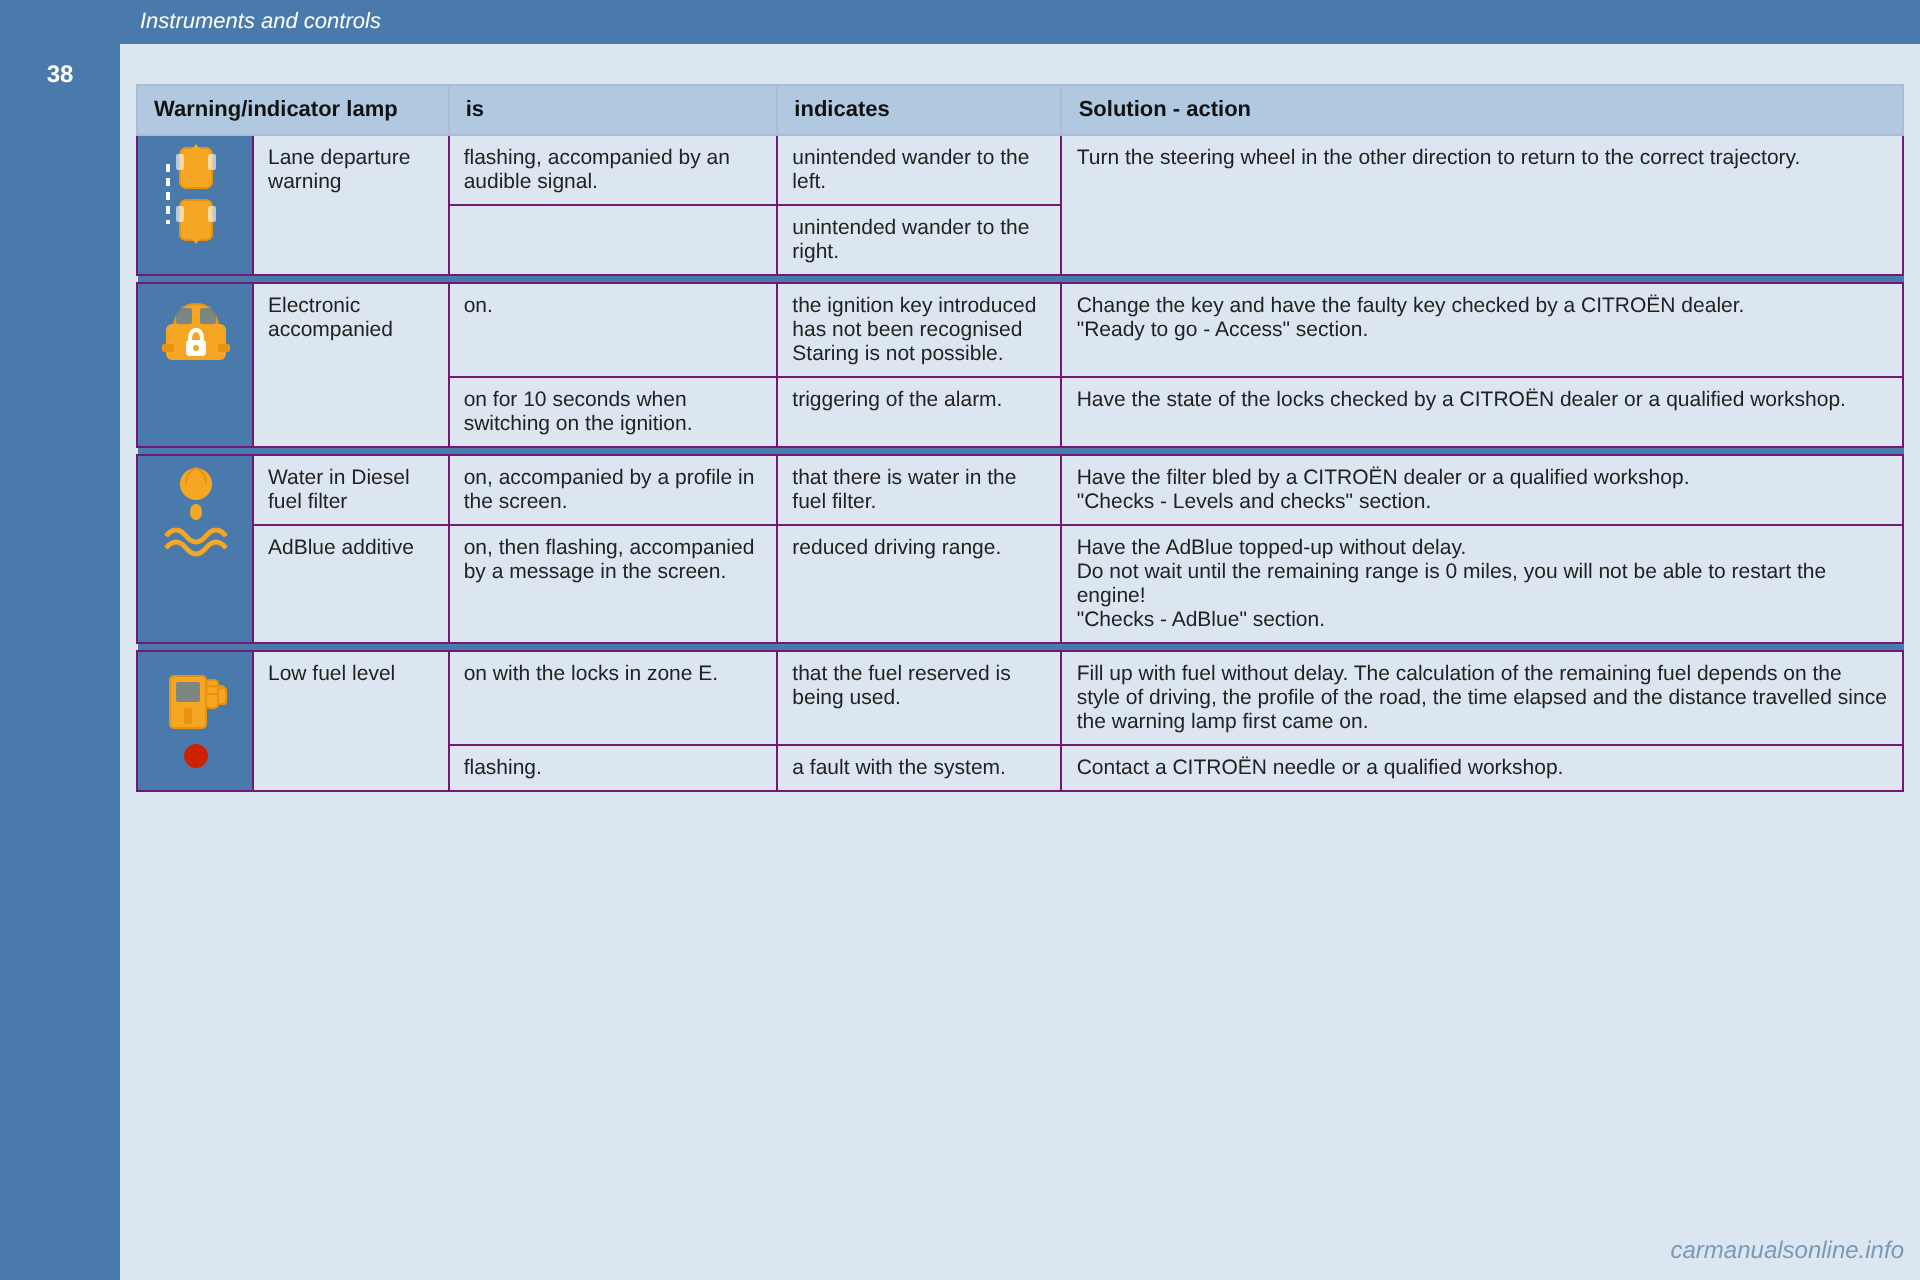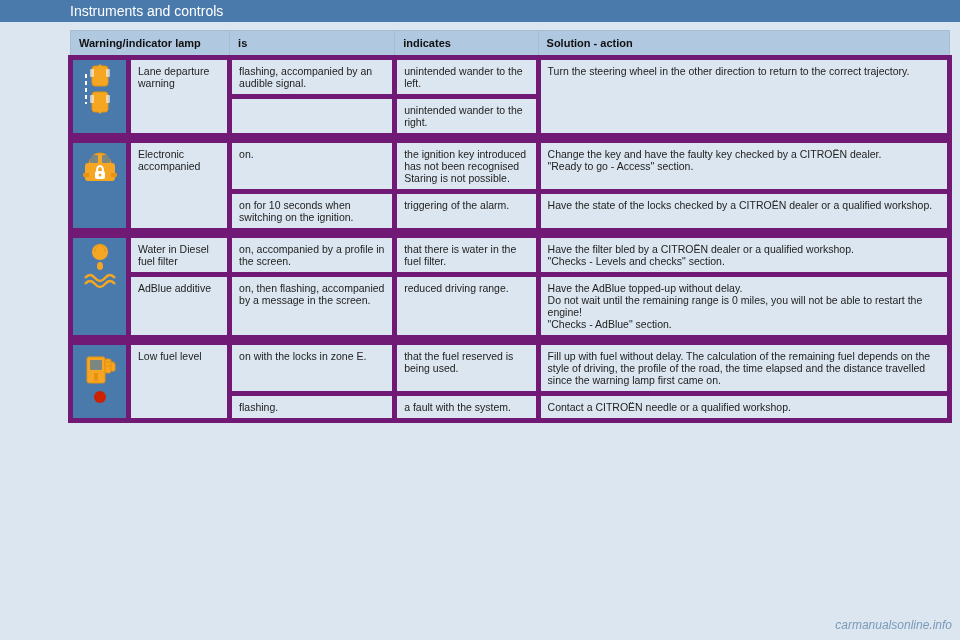--- a/index.html
+++ b/index.html
@@ -21,21 +21,22 @@
     .top-bar {
       background: #4a7aab;
       height: 22px;
       width: 100%;
       display: flex;
       align-items: center;
       padding-left: 70px;
     }
     .top-bar-title {
       color: #fff;
-      font-size: 14px;
+      font-size: 11px;
+      font-style: italic;
     }
     .left-tab {
       position: absolute;
       left: 0;
       top: 22px;
       width: 60px;
       height: 618px;
       background: #4a7aab;
       display: flex;
       align-items: flex-start;
@@ -48,38 +49,38 @@
       font-weight: bold;
       writing-mode: horizontal-tb;
     }
     .content-area {
       position: absolute;
       left: 60px;
       top: 22px;
       width: 900px;
       height: 618px;
       background: #dce6f0;
-      padding: 8px 8px 8px 8px;
+      padding: 20px 8px 8px 8px;
     }
     .main-table {
       width: 100%;
       border-collapse: collapse;
       background: #dce6f0;
     }
     .header-row th {
       background: #b0c8e0;
       border: 1px solid #aabdd0;
       padding: 6px 8px;
       font-weight: bold;
       font-size: 11px;
       text-align: left;
       color: #111;
     }
     .main-table td {
-      border: 5px solid #701a75;
+      border: 1px solid #701a75;
       padding: 5px 7px;
       vertical-align: top;
       font-size: 10.5px;
       color: #222;
       background: #dce6f0;
     }
     .icon-cell {
       width: 58px;
       text-align: center;
       vertical-align: middle;
@@ -111,20 +112,23 @@
       font-size: 12px;
       font-style: italic;
     }
   </style>
 </head>
 <body>
 
 <div class="page-wrapper">
   <div class="top-bar">
     <span class="top-bar-title">Instruments and controls</span>
+  </div>
+  <div class="left-tab">
+    <span class="page-number">38</span>
   </div>
   <div class="content-area">
     <table class="main-table">
       <thead>
         <tr class="header-row">
           <th colspan="2">Warning/indicator lamp</th>
           <th>is</th>
           <th>indicates</th>
           <th>Solution - action</th>
         </tr>

